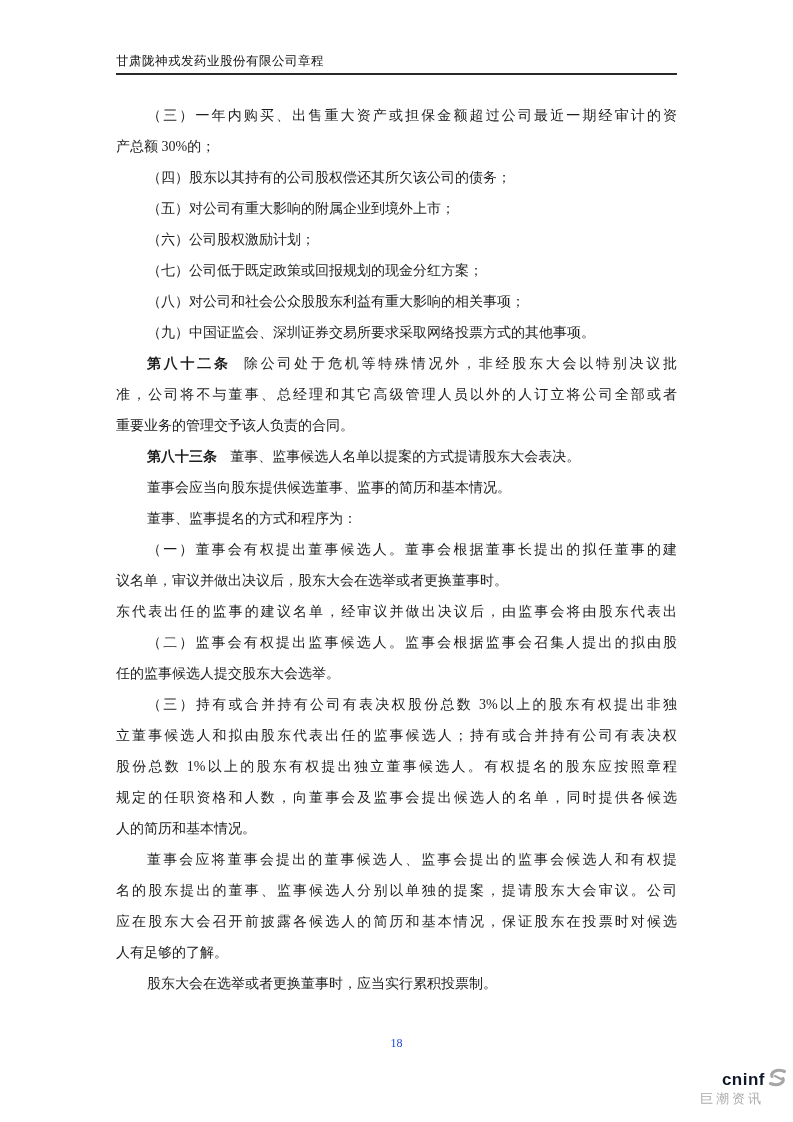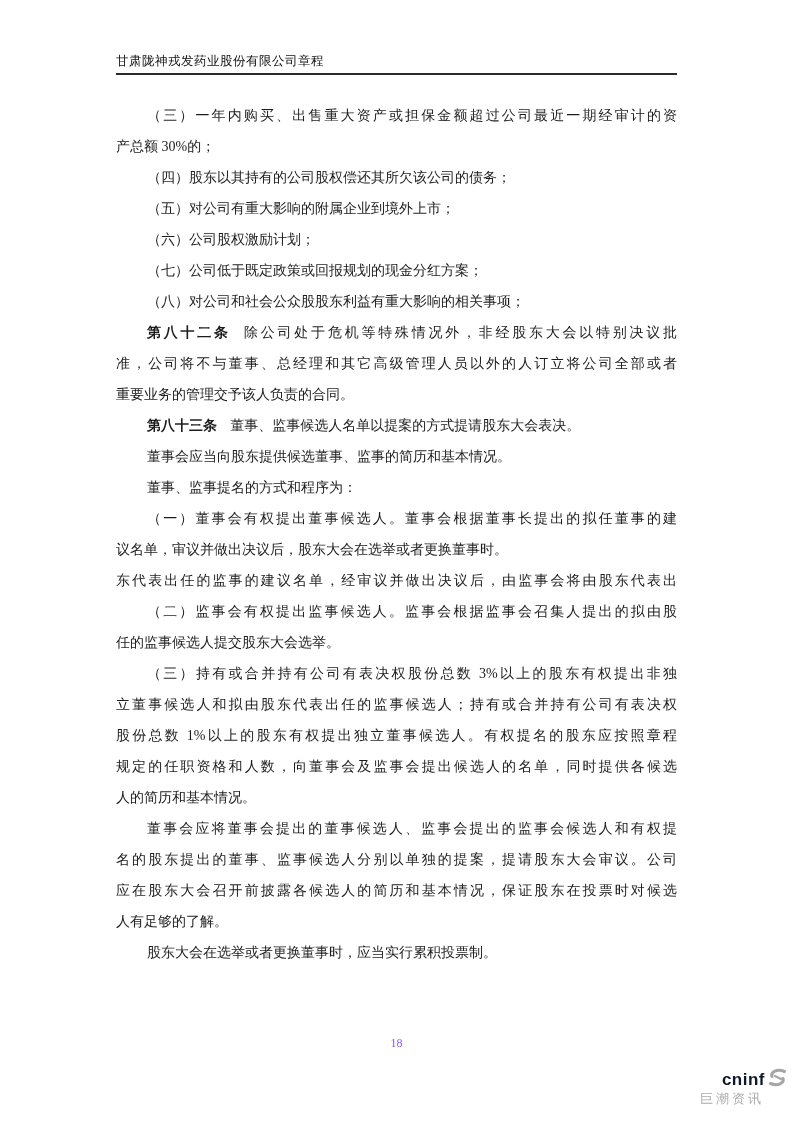--- a/index.html
+++ b/index.html
@@ -48,21 +48,21 @@
   .line.ind { padding-left: 31px; }
   .seg-b { font-weight: bold; margin-right: 0.95em; }
   
   .page-number {
     position: absolute;
     left: 0;
     right: 0;
     top: 1036px;
     text-align: center;
     font-size: 12px;
-    color: #8b5cf6;
+    color: #1d4ed8;
   }
   
   .cninfo {
     position: absolute;
     right: 5px;
     top: 1068px;
     width: 120px;
     text-align: right;
     color: #a9a9a9;
     font-family: "Liberation Sans", "DejaVu Sans", sans-serif;
@@ -104,20 +104,21 @@
   </div>
 
   <div class="doc-body">
       <div class="line ind fill"><span class="seg">（三）一年内购买、出售重大资产或担保金额超过公司最近一期经审计的资</span></div>
       <div class="line"><span class="seg">产总额 30%的；</span></div>
       <div class="line ind"><span class="seg">（四）股东以其持有的公司股权偿还其所欠该公司的债务；</span></div>
       <div class="line ind"><span class="seg">（五）对公司有重大影响的附属企业到境外上市；</span></div>
       <div class="line ind"><span class="seg">（六）公司股权激励计划；</span></div>
       <div class="line ind"><span class="seg">（七）公司低于既定政策或回报规划的现金分红方案；</span></div>
       <div class="line ind"><span class="seg">（八）对公司和社会公众股股东利益有重大影响的相关事项；</span></div>
+      <div class="line ind"><span class="seg">（九）中国证监会、深圳证券交易所要求采取网络投票方式的其他事项。</span></div>
       <div class="line ind fill"><span class="seg-b">第八十二条</span><span class="seg">除公司处于危机等特殊情况外，非经股东大会以特别决议批</span></div>
       <div class="line fill"><span class="seg">准，公司将不与董事、总经理和其它高级管理人员以外的人订立将公司全部或者</span></div>
       <div class="line"><span class="seg">重要业务的管理交予该人负责的合同。</span></div>
       <div class="line ind"><span class="seg-b">第八十三条</span><span class="seg">董事、监事候选人名单以提案的方式提请股东大会表决。</span></div>
       <div class="line ind"><span class="seg">董事会应当向股东提供候选董事、监事的简历和基本情况。</span></div>
       <div class="line ind"><span class="seg">董事、监事提名的方式和程序为：</span></div>
       <div class="line ind fill"><span class="seg">（一）董事会有权提出董事候选人。董事会根据董事长提出的拟任董事的建</span></div>
       <div class="line"><span class="seg">议名单，审议并做出决议后，股东大会在选举或者更换董事时。</span></div>
       <div class="line fill"><span class="seg">东代表出任的监事的建议名单，经审议并做出决议后，由监事会将由股东代表出</span></div>
       <div class="line ind fill"><span class="seg">（二）监事会有权提出监事候选人。监事会根据监事会召集人提出的拟由股</span></div>

